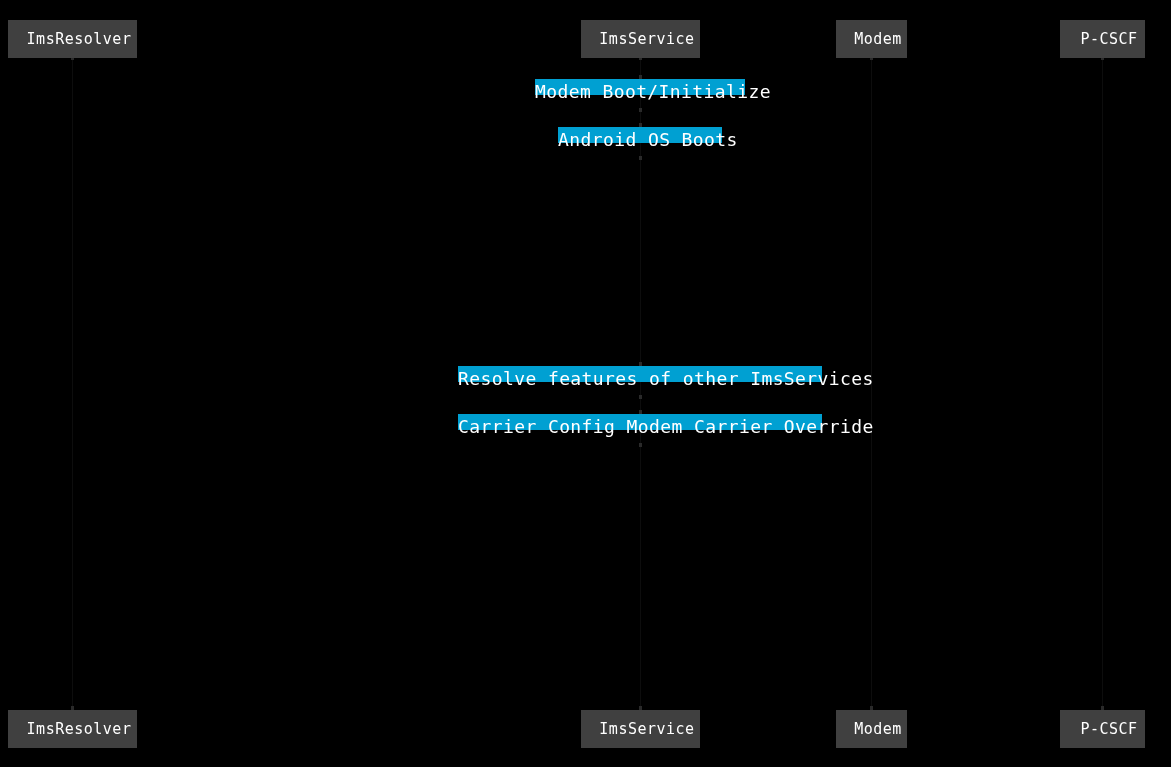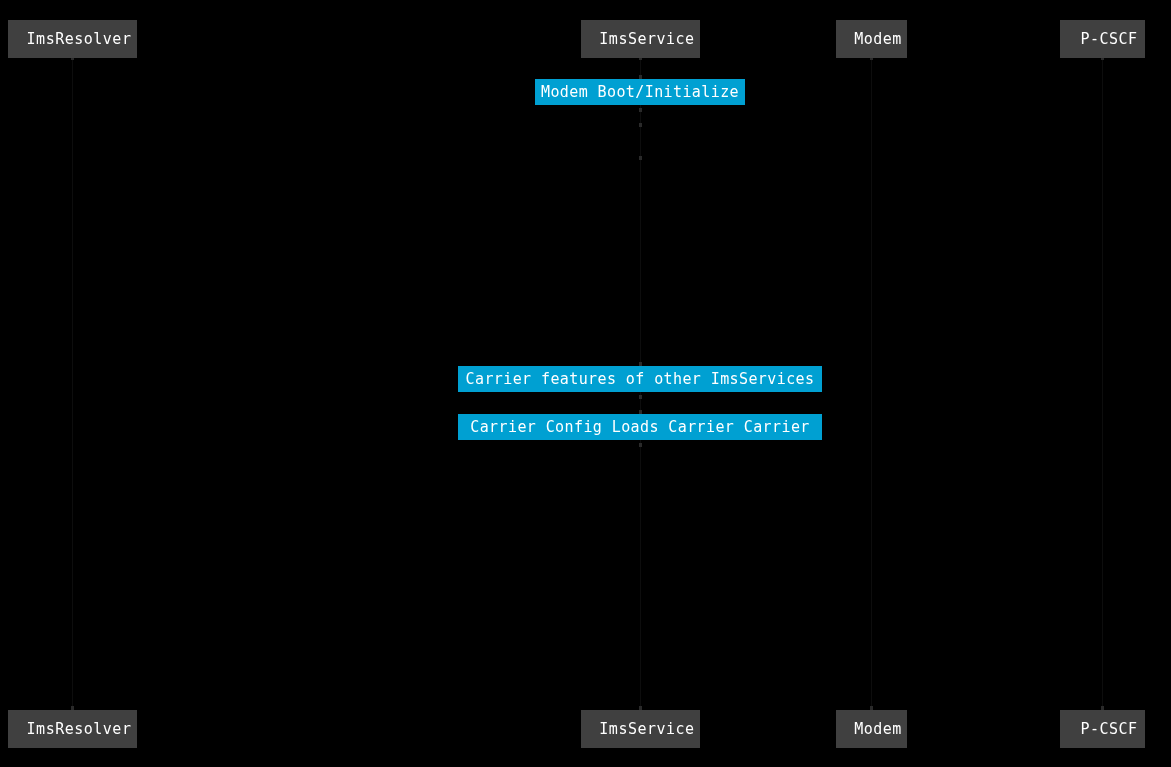--- a/index.html
+++ b/index.html
@@ -50,23 +50,23 @@
     letter-spacing: 0.5px;
     box-sizing: border-box;
     padding-left: 13px;
   }
 
   
   .note-bar {
     position: absolute;
     background: #00A0D2;
     color: #ffffff;
-    font-size: 15px;
+    font-size: 18px;
     line-height: 26px;
-    height: 26px;
+    height: 16px;
     text-align: center;
     white-space: nowrap;
     letter-spacing: 0.4px;
     box-sizing: border-box;
   }
 </style>
 </head>
 <body>
 
 <div id="diagram">
@@ -98,24 +98,25 @@
   <div class="participant" style="left:8px; top:20px; width:129px;">ImsResolver</div>
 
   <div class="participant" style="left:581px; top:20px; width:119px;">ImsService</div>
 
   <div class="participant" style="left:836px; top:20px; width:71px;">Modem</div>
 
   <div class="participant" style="left:1060px; top:20px; width:85px;">P-CSCF</div>
 
   <div class="note-bar" style="left:535px; top:79px; width:210px;">Modem Boot/Initialize</div>
 
+  <div class="note-bar" style="left:558px; top:127px; width:164px;">Android OS Boots</div>
 
-  <div class="note-bar" style="left:458px; top:366px; width:364px;">Carrier features of other ImsServices</div>
+  <div class="note-bar" style="left:458px; top:366px; width:364px;">Resolve features of other ImsServices</div>
 
-  <div class="note-bar" style="left:458px; top:414px; width:364px;">Carrier Config Loads Carrier Carrier</div>
+  <div class="note-bar" style="left:458px; top:414px; width:364px;">Carrier Config Modem Carrier Override</div>
 
   <div class="participant" style="left:8px; top:710px; width:129px;">ImsResolver</div>
 
   <div class="participant" style="left:581px; top:710px; width:119px;">ImsService</div>
 
   <div class="participant" style="left:836px; top:710px; width:71px;">Modem</div>
 
   <div class="participant" style="left:1060px; top:710px; width:85px;">P-CSCF</div>
 
 </div>

